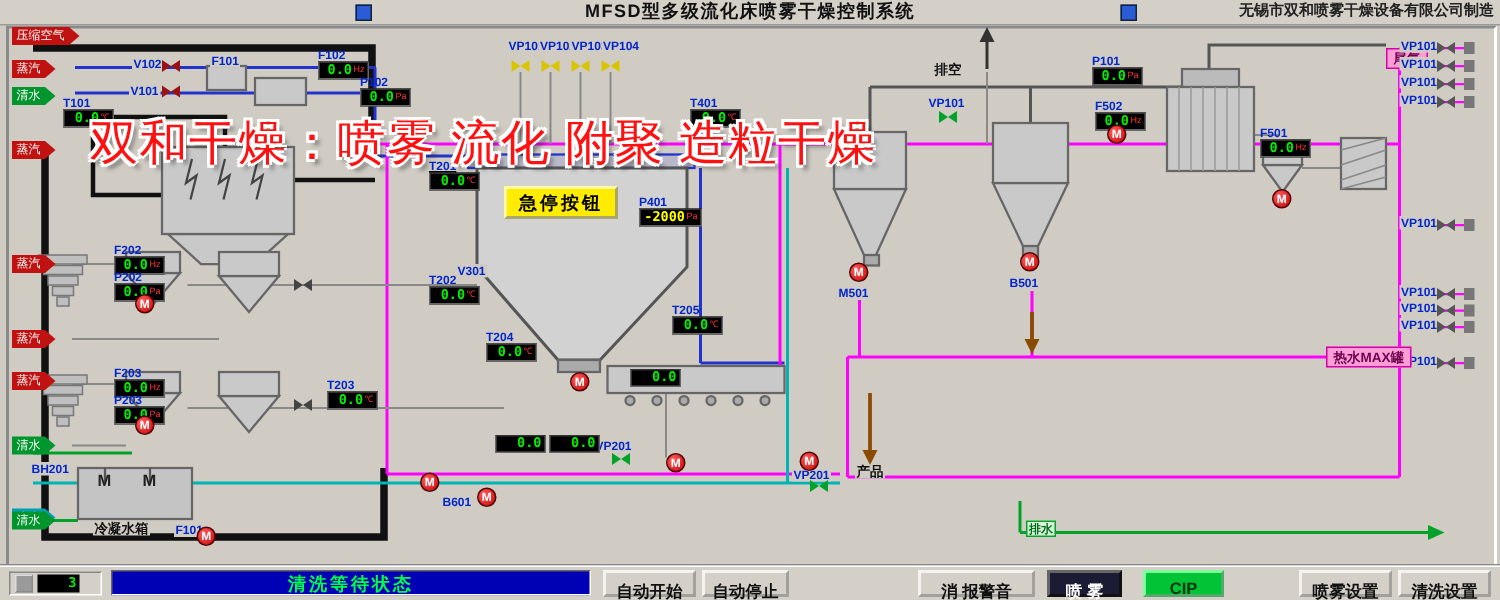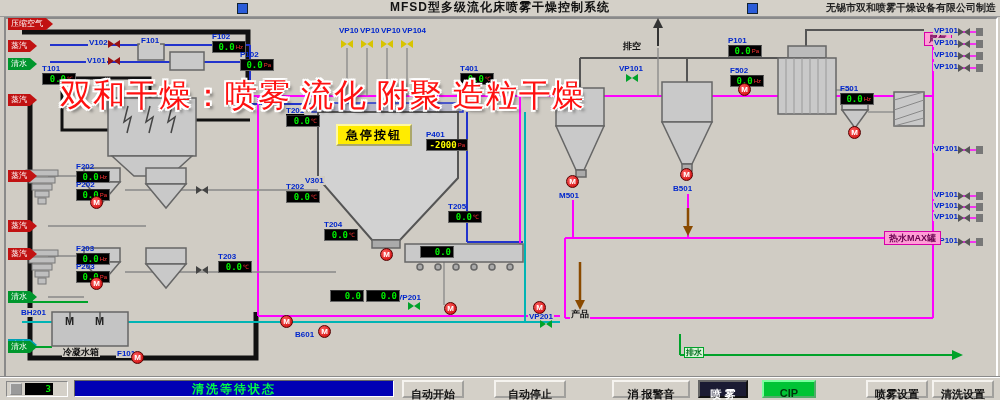--- a/index.html
+++ b/index.html
@@ -69,21 +69,21 @@
            font:bold 9px "DejaVu Sans Mono",monospace;text-align:right;padding:0 2px;line-height:12px;}
   .statusbar{position:absolute;left:74px;top:380px;width:320px;height:17px;z-index:6;
            background:#0000b4;border:1px solid;border-color:#666 #fff #fff #666;
            color:#00ff44;font:bold 12px "Liberation Sans",sans-serif;text-align:center;
            line-height:16px;letter-spacing:2px;box-sizing:border-box;}
   .hbtn{position:absolute;top:380px;height:18px;z-index:6;font:bold 11px "Liberation Sans",sans-serif;
         padding:5px;cursor:pointer;}
   .hbtn.gray{background:#d4d0c8;color:#111;border:2px outset #f5f3ef;}
   .hbtn.dark{background:#1b1b33;color:#fff;border:2px outset #666;}
   .hbtn.green{background:#00c435;color:#00340c;border:2px outset #7aff9e;}
-  .b0{left:402px;width:62px}.b1{left:494px;width:72px}.b2{left:612px;width:78px}
+  .b0{left:402px;width:62px}.b1{left:468px;width:58px}.b2{left:612px;width:78px}
   .b3{left:698px;width:50px}.b4{left:762px;width:54px}.b5{left:866px;width:62px}
   .b6{left:932px;width:62px}
 </style>
 </head>
 <body>
 
 <div class="screen">
 
   <div class="frame"></div>
 

